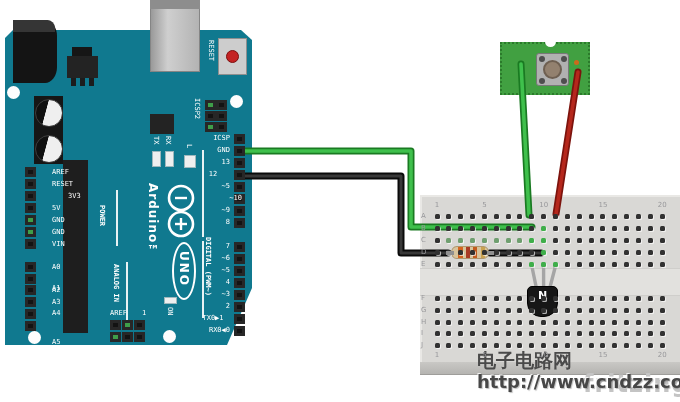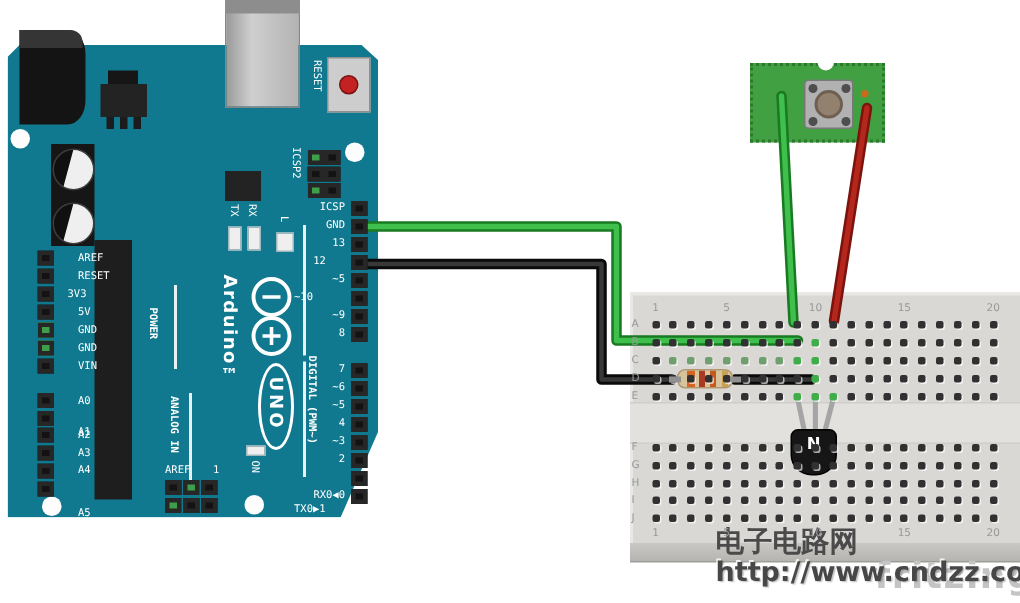--- a/index.html
+++ b/index.html
@@ -170,47 +170,47 @@
     <div class="abs lbl" style="left: 196px; top: 134px; width: 34px; text-align: right;">ICSP</div>
     <div class="abs pin" style="left: 234px; top: 145.5px;"></div>
     <div class="abs lbl" style="left: 196px; top: 146px; width: 34px; text-align: right;">GND</div>
     <div class="abs pin" style="left: 234px; top: 157.5px;"></div>
     <div class="abs lbl" style="left: 196px; top: 158px; width: 34px; text-align: right;">13</div>
     <div class="abs pin" style="left: 234px; top: 169.5px;"></div>
     <div class="abs lbl" style="left: 196px; top: 170px; width: 34px; text-align: center;">12</div>
     <div class="abs pin" style="left: 234px; top: 181.5px;"></div>
     <div class="abs lbl" style="left: 196px; top: 182px; width: 34px; text-align: right;">~5</div>
     <div class="abs pin" style="left: 234px; top: 193.5px;"></div>
-    <div class="abs lbl" style="left: 196px; top: 194px; width: 34px; text-align: left;">~10</div>
+    <div class="abs lbl" style="left: 208px; top: 194px; width: 34px; text-align: right;">~10</div>
     <div class="abs pin" style="left: 234px; top: 205.5px;"></div>
     <div class="abs lbl" style="left: 196px; top: 206px; width: 34px; text-align: right;">~9</div>
     <div class="abs pin" style="left: 234px; top: 217.5px;"></div>
     <div class="abs lbl" style="left: 196px; top: 218px; width: 34px; text-align: right;">8</div>
     <div class="abs pin" style="left: 234px; top: 241.5px;"></div>
     <div class="abs lbl" style="left: 196px; top: 242px; width: 34px; text-align: right;">7</div>
     <div class="abs pin" style="left: 234px; top: 253.5px;"></div>
     <div class="abs lbl" style="left: 196px; top: 254px; width: 34px; text-align: right;">~6</div>
     <div class="abs pin" style="left: 234px; top: 265.5px;"></div>
     <div class="abs lbl" style="left: 196px; top: 266px; width: 34px; text-align: right;">~5</div>
     <div class="abs pin" style="left: 234px; top: 277.5px;"></div>
     <div class="abs lbl" style="left: 196px; top: 278px; width: 34px; text-align: right;">4</div>
     <div class="abs pin" style="left: 234px; top: 289.5px;"></div>
     <div class="abs lbl" style="left: 196px; top: 290px; width: 34px; text-align: right;">~3</div>
     <div class="abs pin" style="left: 234px; top: 301.5px;"></div>
     <div class="abs lbl" style="left: 196px; top: 302px; width: 34px; text-align: right;">2</div>
     <div class="abs pin" style="left: 234px; top: 313.5px;"></div>
-    <div class="abs lbl" style="left: 196px; top: 314px; width: 34px; text-align: left; margin-top: 21px;">TX0▶1</div>
+    <div class="abs lbl" style="left: 196px; top: 314px; width: 34px; text-align: center;">TX0▶1</div>
     <div class="abs pin" style="left: 234px; top: 325.5px;"></div>
     <div class="abs lbl" style="left: 196px; top: 326px; width: 34px; text-align: right;">RX0◀0</div>
     <div class="abs pin" style="left: 25px; top: 167px;"></div>
     <div class="abs lbl" style="left: 52px; top: 167.5px;">AREF</div>
     <div class="abs pin" style="left: 25px; top: 179px;"></div>
     <div class="abs lbl" style="left: 52px; top: 179.5px;">RESET</div>
     <div class="abs pin" style="left: 25px; top: 191px;"></div>
-    <div class="abs lbl" style="left: 45px; top: 191.5px;">3V3</div>
+    <div class="abs lbl" style="left: 68px; top: 191.5px;">3V3</div>
     <div class="abs pin" style="left: 25px; top: 203px;"></div>
     <div class="abs lbl" style="left: 52px; top: 203.5px;">5V</div>
     <div class="abs pin green" style="left: 25px; top: 215px;"></div>
     <div class="abs lbl" style="left: 52px; top: 215.5px;">GND</div>
     <div class="abs pin green" style="left: 25px; top: 227px;"></div>
     <div class="abs lbl" style="left: 52px; top: 227.5px;">GND</div>
     <div class="abs pin" style="left: 25px; top: 239px;"></div>
     <div class="abs lbl" style="left: 52px; top: 239.5px;">VIN</div>
     <div class="abs pin" style="left: 25px; top: 262px;"></div>
     <div class="abs lbl" style="left: 52px; top: 262.5px;">A0</div>

